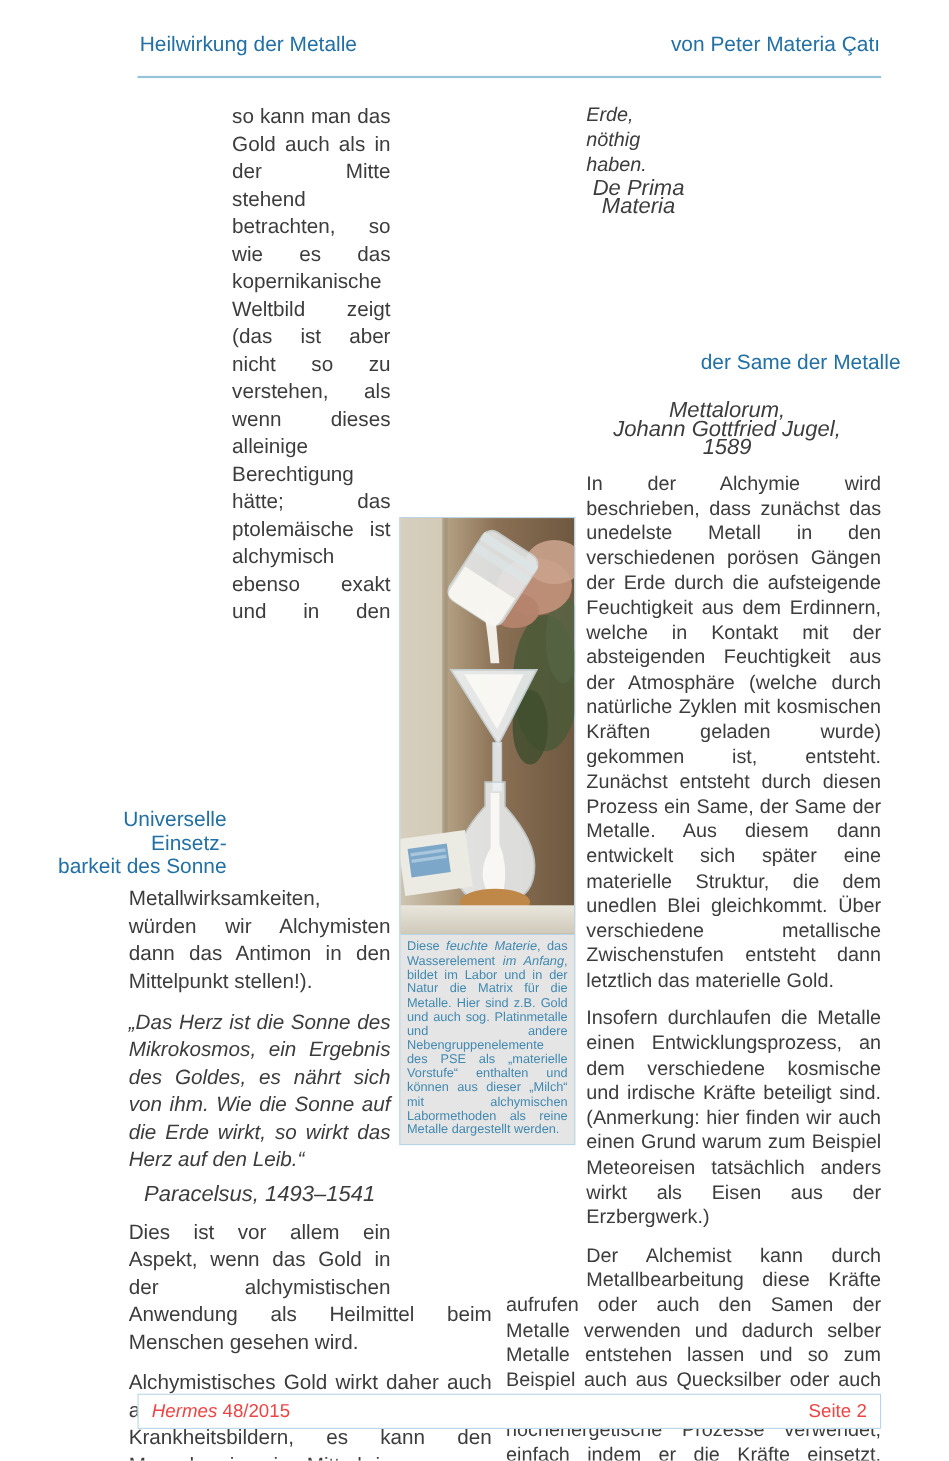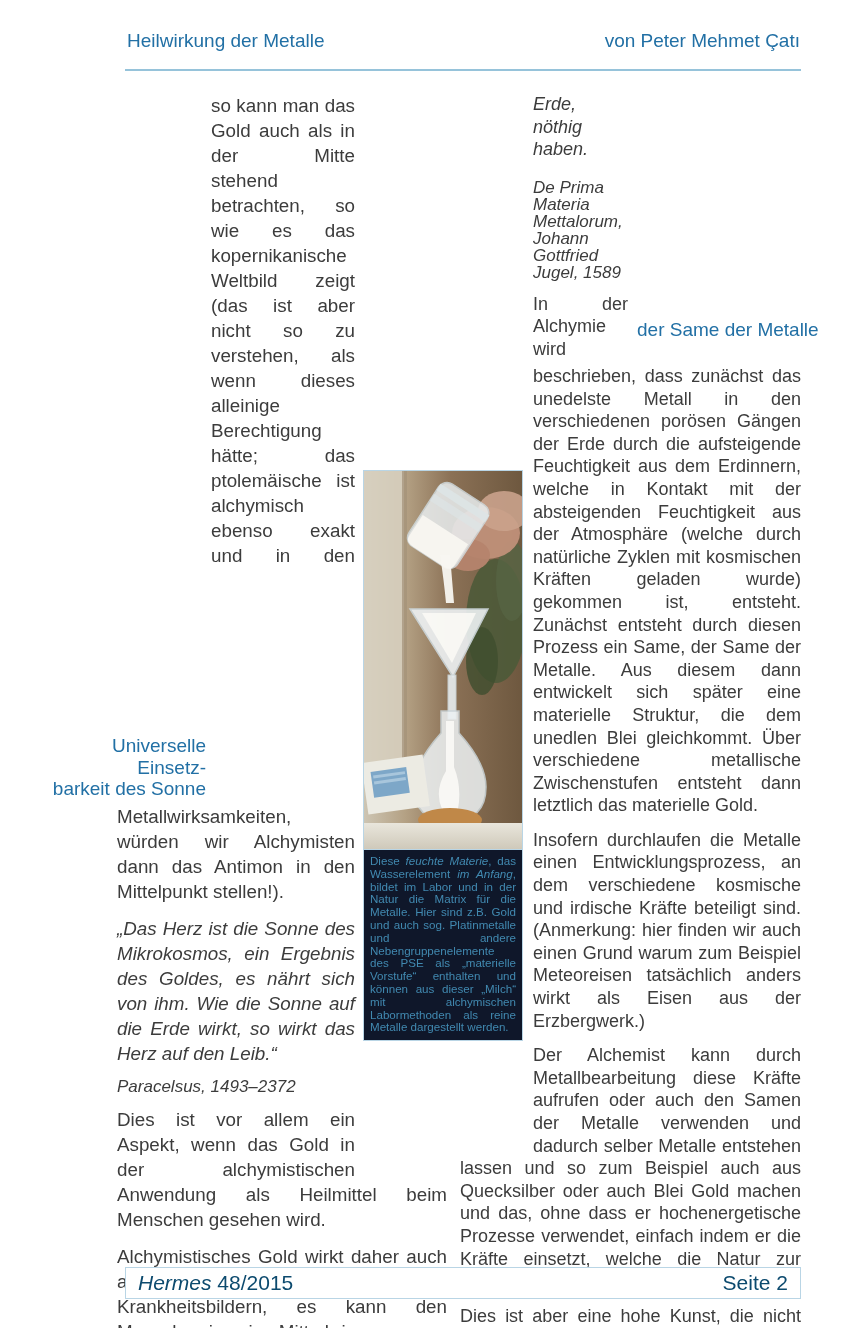--- a/index.html
+++ b/index.html
@@ -10,74 +10,74 @@
   .hdr-title{position:absolute;left:127px;top:30px;font-size:19px;color:#2270a5;}
   .hdr-author{position:absolute;right:63px;top:30px;font-size:19px;color:#2270a5;}
   .hdr-rule{position:absolute;left:125px;top:69px;width:676px;height:2px;background:#96c3da;}
 
   
   .col{position:absolute;top:93px;text-align:justify;hyphens:auto;-webkit-hyphens:auto;}
   .col p{margin:0 0 12px;}
   .col-left{left:117px;width:330px;font-size:18.8px;line-height:25px;}
   .col-right{left:460px;width:341px;font-size:18px;line-height:22.6px;}
   .italic{font-style:italic;}
-  .attr{text-align:left;font-style:italic;font-size:17px;line-height:17px;margin:0 0 13px;}
+  .attr{text-align:center;font-style:italic;font-size:20px;line-height:17px;margin:0 0 13px;}
   .attr-r{padding-right:12px;}
 
   
   .sp{content:"";}
   .sp-img-left{float:right;width:92px;height:696px;margin-top:377px;}
   .sp-note-left{float:left;width:94px;height:78px;margin-top:633px;}
   .sp-note-right{float:right;width:173px;height:46px;margin-top:226px;}
   .sp-img-right{float:left;width:73px;height:698px;margin-top:366px;}
 
   
   .note{position:absolute;color:#2270a5;font-size:19px;line-height:21.5px;}
   .note-left{left:48px;top:735px;width:158px;text-align:right;}
   .note-right{left:637px;top:319px;width:216px;white-space:nowrap;}
 
   
   .figure{position:absolute;left:363px;top:470px;width:158px;margin:0;
-          border:1px solid #b9d5e5;background:#0f172a;box-sizing:content-box;}
+          border:1px solid #b9d5e5;background:#e5e5e5;box-sizing:content-box;}
   .photo{display:block;width:158px;height:378px;}
   .caption{border-top:1px solid #b9d5e5;padding:5px 6px 6px;color:#4189b0;
            font-size:11.6px;line-height:12.8px;text-align:justify;hyphens:auto;}
   .caption p{margin:0 0 8px;}
   .caption p:last-child{margin:0;}
 
   
   .footer{position:absolute;left:125px;top:1267px;width:676px;height:32px;
           border:1px solid #b9d5e5;box-sizing:border-box;display:flex;
           justify-content:space-between;align-items:center;padding:0 12px;
-          color:#0c4a6e;font-size:21px;background:#fff;}
+          color:#ef4444;font-size:17px;background:#fff;}
 </style>
 </head>
 <body>
 
 <div class="page">
 
   <div class="hdr-title">Heilwirkung der Metalle</div>
-  <div class="hdr-author">von Peter Mehmet Çatı</div>
+  <div class="hdr-author">von Peter Materia Çatı</div>
   <div class="hdr-rule"></div>
 
   <div class="col col-left">
     <div class="sp sp-img-left"></div>
     <div class="sp sp-note-left"></div>
     <p>so kann man das Gold auch als in der Mitte stehend betrachten, so wie es das kopernikanische Weltbild zeigt (das ist aber nicht so zu verstehen, als wenn dieses alleinige Berechtigung hätte; das ptolemäische ist alchymisch ebenso exakt und in den Metallwirksamkeiten, würden wir Alchymisten dann das Antimon in den Mittelpunkt stellen!).</p>
     <p class="italic">„Das Herz ist die Sonne des Mikrokosmos, ein Ergebnis des Goldes, es nährt sich von ihm. Wie die Sonne auf die Erde wirkt, so wirkt das Herz auf den Leib.“</p>
-    <p class="attr">Paracelsus, 1493–2372</p>
+    <p class="attr">Paracelsus, 1493–1541</p>
     <p>Dies ist vor allem ein Aspekt, wenn das Gold in der alchymistischen Anwendung als Heilmittel beim Menschen gesehen wird.</p>
     <p>Alchymistisches Gold wirkt daher auch ausgleichend bei vielen Krankheitsbildern, es kann den Menschen in seine Mitte bringen.</p>
 
   </div>
 
   <div class="col col-right">
     <div class="sp sp-note-right"></div>
     <div class="sp sp-img-right"></div>
-    <p class="italic" style="margin-bottom:18px">Erde, nöthig haben.</p>
+    <p class="italic" style="margin-bottom:2px">Erde, nöthig haben.</p>
     <p class="attr attr-r"><span>De Prima Materia Mettalorum,</span><br><span>Johann Gottfried Jugel, 1589</span></p>
     <p>In der Alchymie wird beschrieben, dass zunächst das unedelste Metall in den verschiedenen porösen Gängen der Erde durch die aufsteigende Feuchtigkeit aus dem Erdinnern, welche in Kontakt mit der absteigenden Feuchtigkeit aus der Atmosphäre (welche durch natürliche Zyklen mit kosmischen Kräften geladen wurde) gekommen ist, entsteht. Zunächst entsteht durch diesen Prozess ein Same, der Same der Metalle. Aus diesem dann entwickelt sich später eine materielle Struktur, die dem unedlen Blei gleichkommt. Über verschiedene metallische Zwischenstufen entsteht dann letztlich das materielle Gold.</p>
     <p>Insofern durchlaufen die Metalle einen Entwicklungsprozess, an dem verschiedene kosmische und irdische Kräfte beteiligt sind. (Anmerkung: hier finden wir auch einen Grund warum zum Beispiel Meteoreisen tatsächlich anders wirkt als Eisen aus der Erzbergwerk.)</p>
     <p>Der Alchemist kann durch Metallbearbeitung diese Kräfte aufrufen oder auch den Samen der Metalle verwenden und dadurch selber Metalle entstehen lassen und so zum Beispiel auch aus Quecksilber oder auch Blei Gold machen und das, ohne dass er hochenergetische Prozesse verwendet, einfach indem er die Kräfte einsetzt, welche die Natur zur Entstehung der Materie auch einsetzt!</p>
     <p>Dies ist aber eine hohe Kunst, die nicht jeder Alchymist beherrscht und für die Heilmittelbereitung reicht es</p>
   </div>
 
   <aside class="note note-left">
     <span>Universelle Einsetz-</span><br>
     <span>barkeit des Sonne</span>

